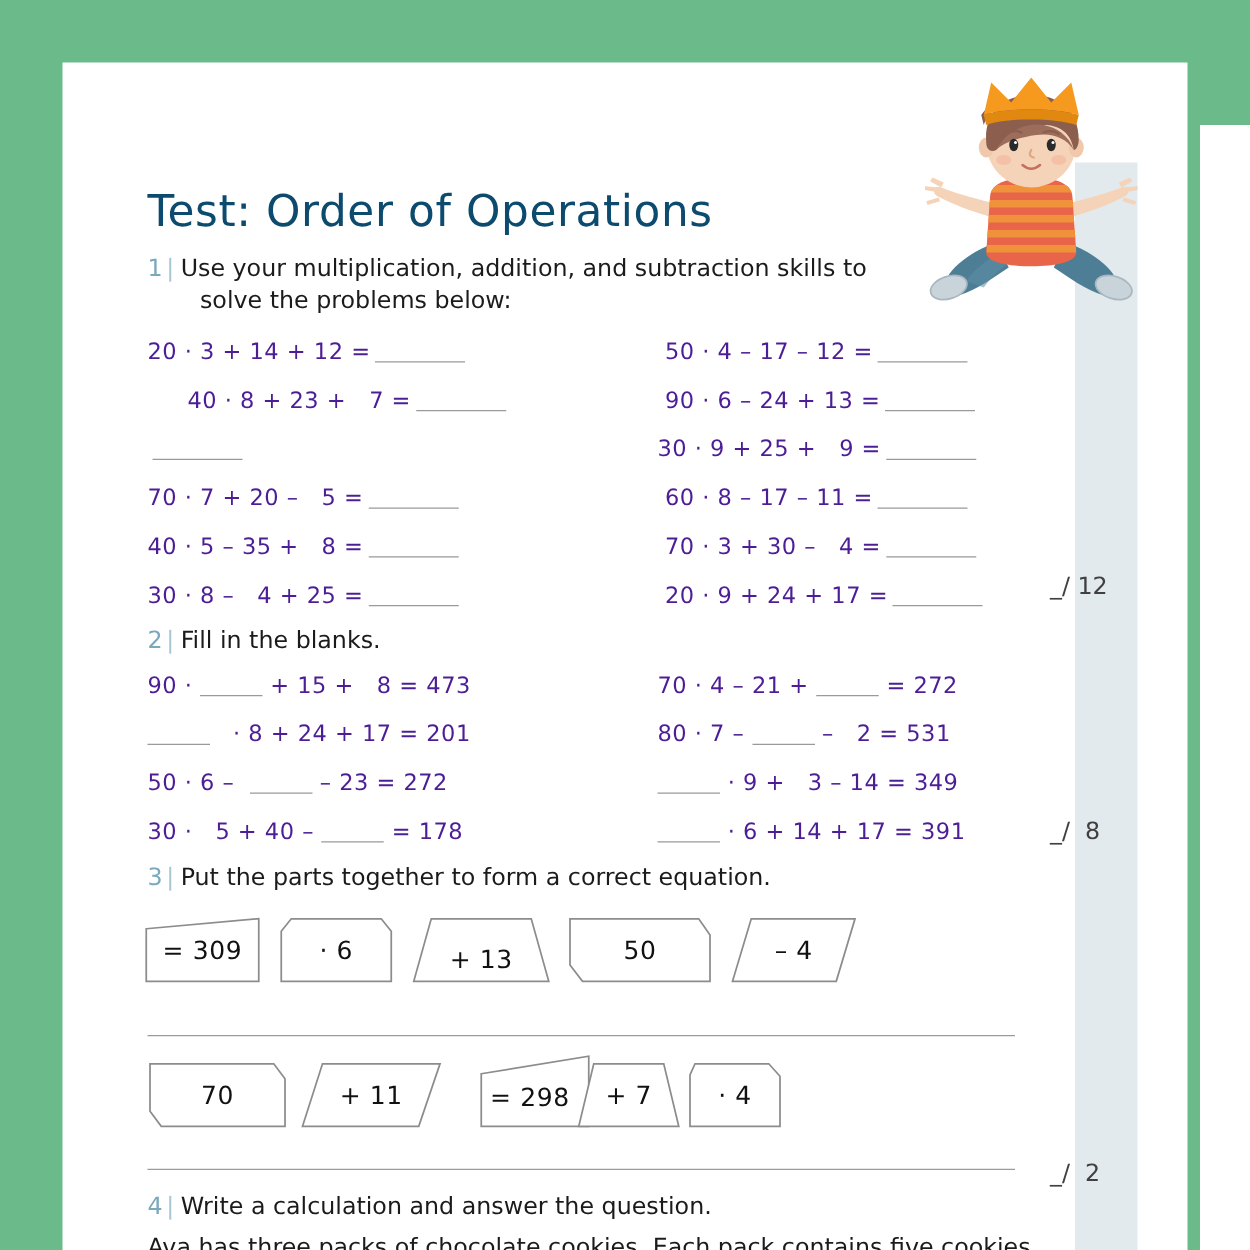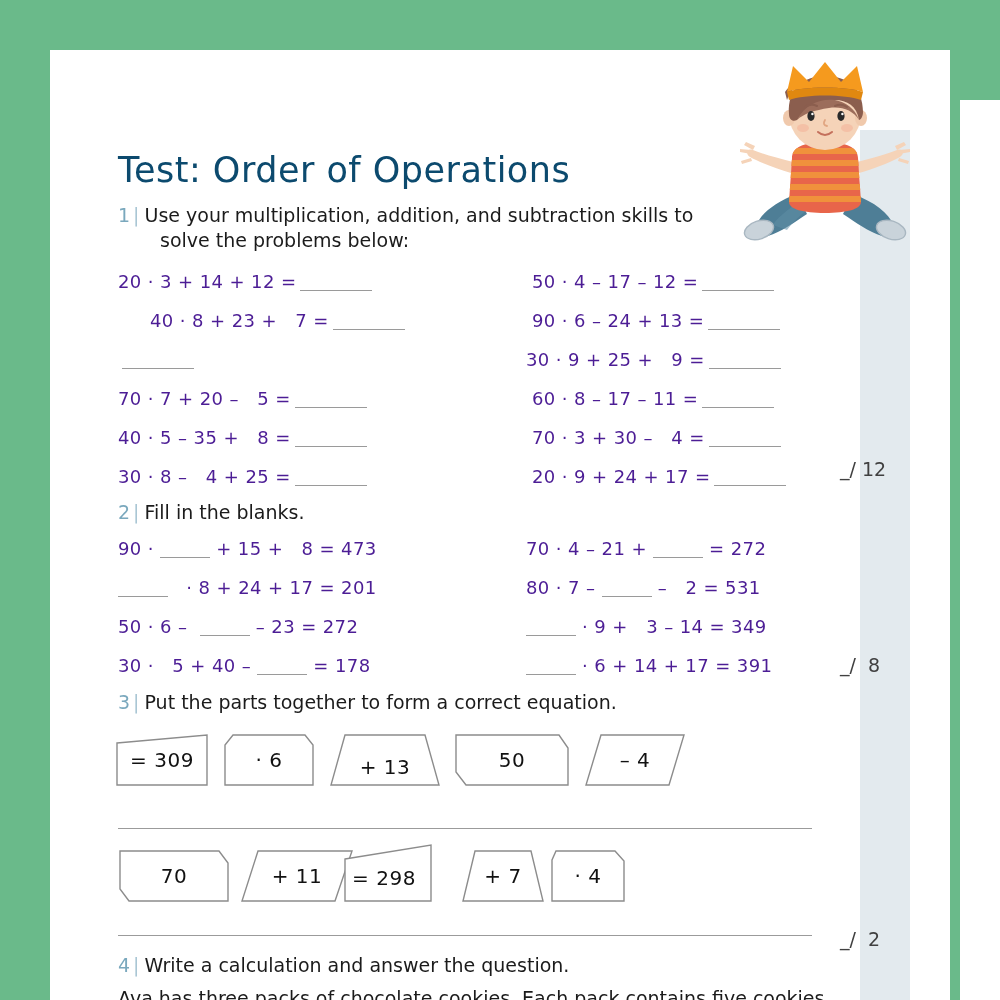--- a/index.html
+++ b/index.html
@@ -279,21 +279,21 @@
       <polygon points="1,1 100,1 109,13 109,51 10,51 1,39" fill="#fff" stroke="#8c8c8c" stroke-width="1.4"></polygon>
     </svg>
   <div class="tilelabel">70</div>
 </div>
 <div class="tilewrap" style="left:241px; top:850px; width:112px; height:52px;">
   <svg width="112" height="52">
       <polygon points="17,1 111,1 94,51 1,51" fill="#fff" stroke="#8c8c8c" stroke-width="1.4"></polygon>
     </svg>
   <div class="tilelabel">+ 11</div>
 </div>
-<div class="tilewrap" style="left:344px; top:844px; width:80px; height:58px;">
+<div class="tilewrap" style="left:384px; top:844px; width:80px; height:58px;">
   <svg width="88" height="58">
       <polygon points="1,15 87,1 87,57 1,57" fill="#fff" stroke="#8c8c8c" stroke-width="1.4"></polygon>
     </svg>
   <div class="tilelabel" style="padding-top:10px;">= 298</div>
 </div>
 <div class="tilewrap" style="left:462px; top:850px; width:82px; height:52px;">
   <svg width="82" height="52">
       <polygon points="13,1 69,1 81,51 1,51" fill="#fff" stroke="#8c8c8c" stroke-width="1.4"></polygon>
     </svg>
   <div class="tilelabel">+ 7</div>

